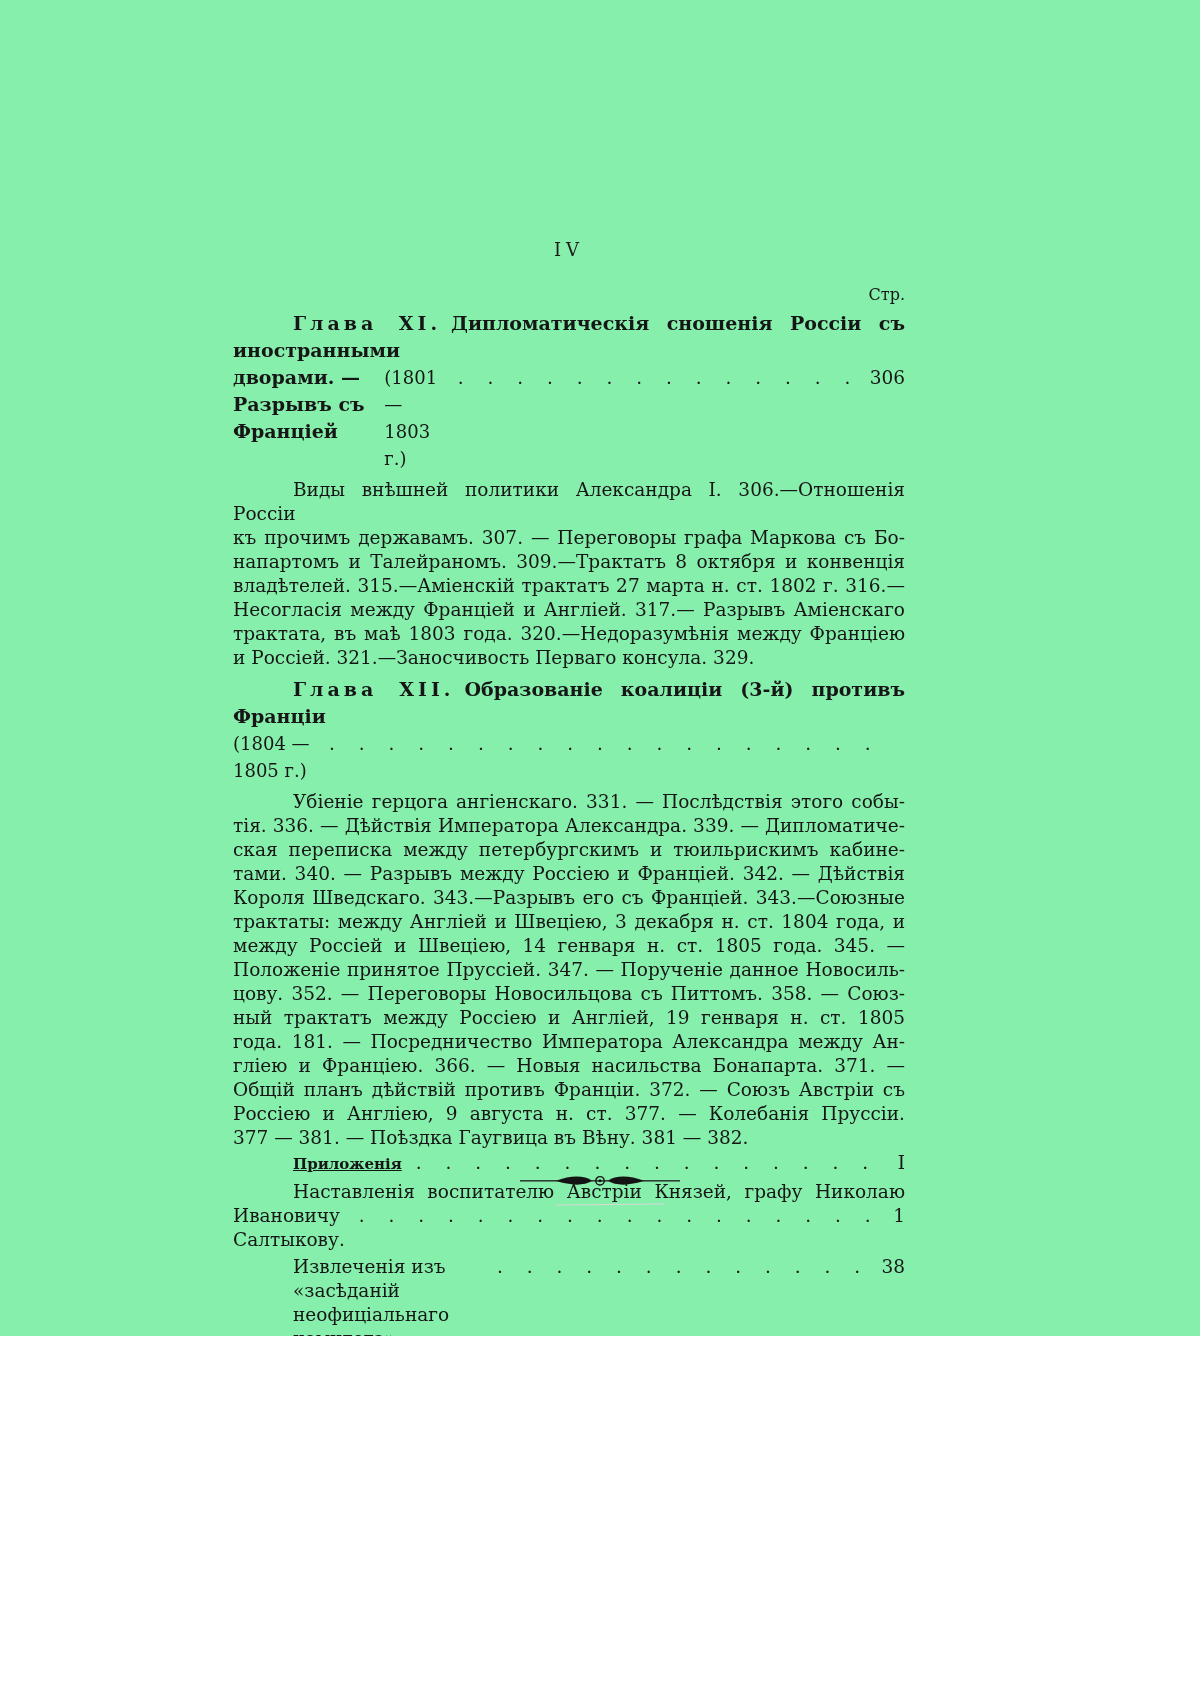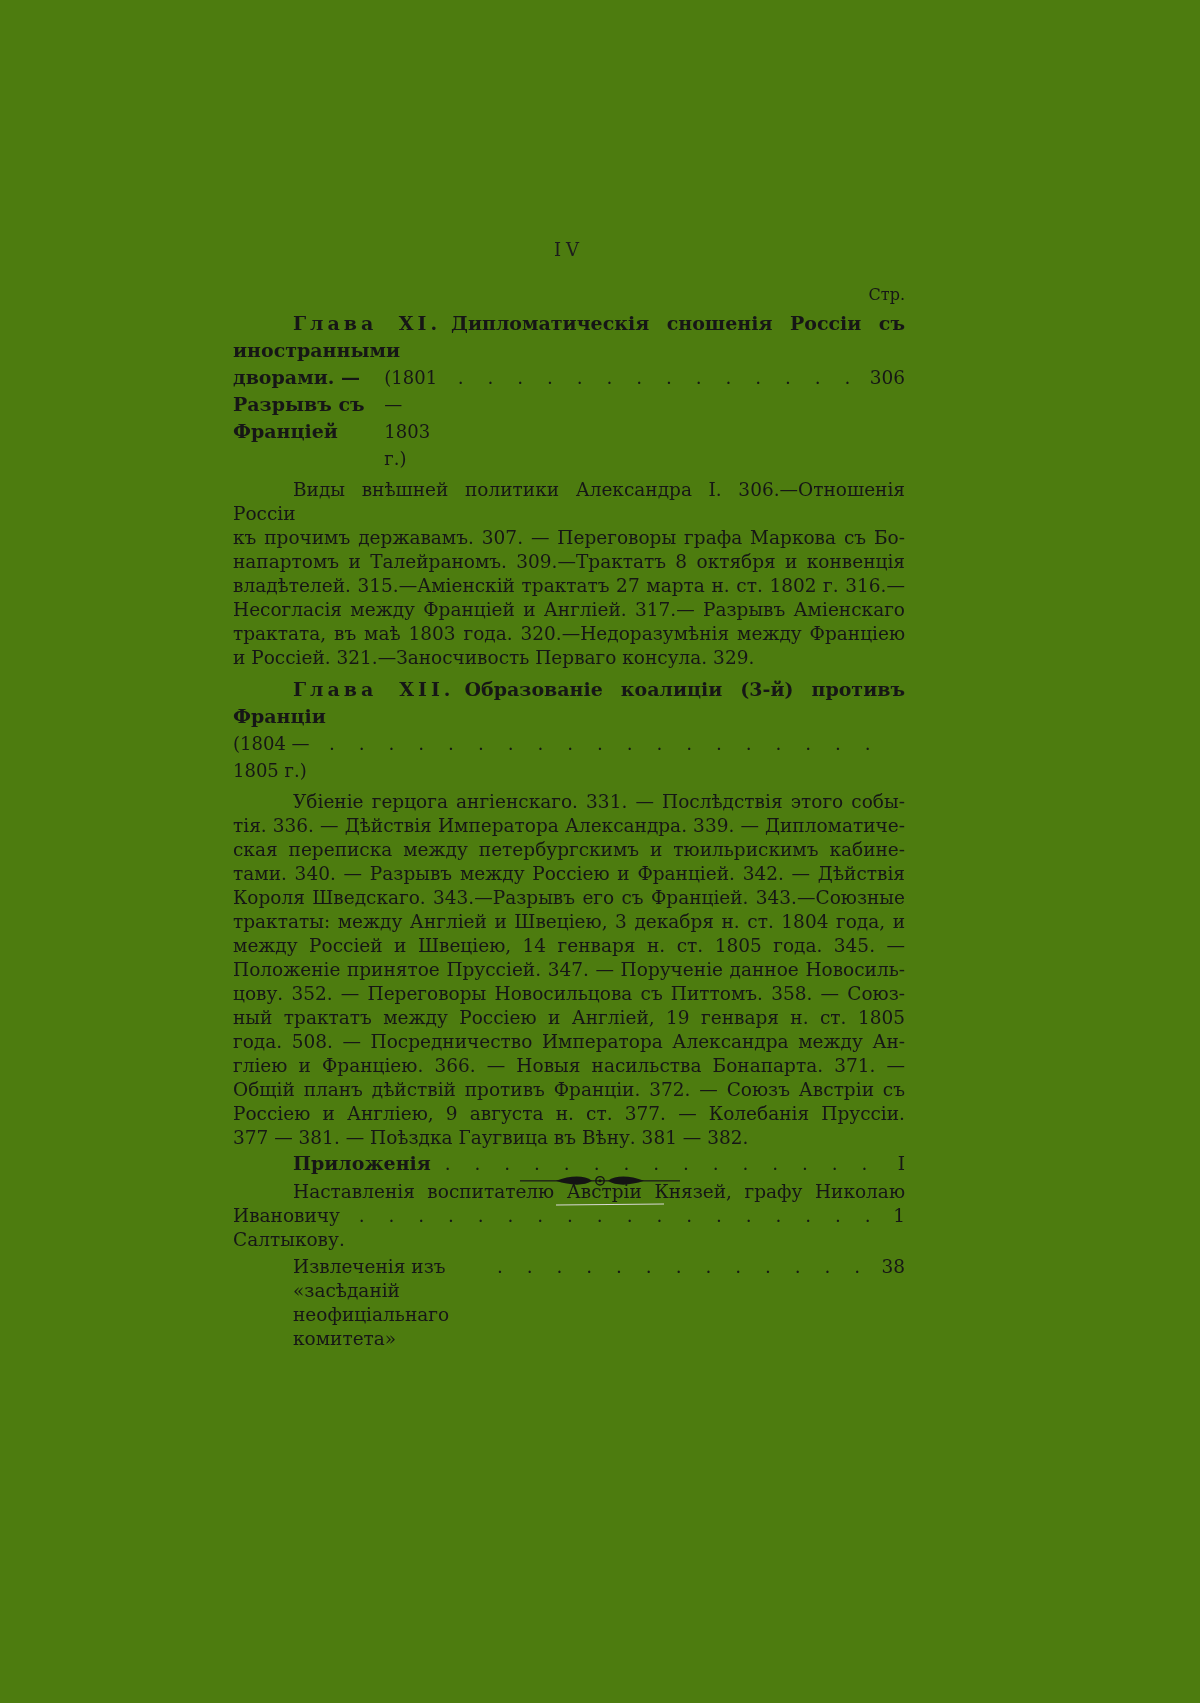--- a/index.html
+++ b/index.html
@@ -3,22 +3,22 @@
 <meta charset="utf-8">
 <style>
   html, body {
     margin: 0;
     padding: 0;
     background: #ffffff;
   }
   .sheet {
     position: relative;
     width: 1200px;
-    height: 1703px;
-    background: #4d7c0f;
+    height: 1336px;
+    background: #86efac;
     font-family: "DejaVu Serif", "Liberation Serif", serif;
     color: #161616;
     overflow: hidden;
   }
   .content {
     position: absolute;
     left: 233px;
     top: 240px;
     width: 672px;
   }
@@ -83,22 +83,23 @@
     min-width: 10px;
     text-align: right;
   }
   .summary { margin-top: 6px; }
   .ch12 .summary { line-height: 23.5px; }
   .ch11 { margin-top: 6px; }
   .ch12 { margin-top: 6px; }
   .appendix { margin-top: 2px; }
   .app-title-row .ap-title {
     font-weight: 700;
-    font-size: 19px;
+    font-size: 15px;
     line-height: 23.5px;
+    text-decoration: underline;
   }
   .app-item { margin-top: 3px; }
   .tailpiece {
     position: absolute;
     left: 520px;
     top: 1172px;
     width: 160px;
     height: 18px;
   }
   .scan-artifact-line {
@@ -155,21 +156,21 @@
         <div class="line just indent">Убіеніе герцога ангіенскаго. 331. — Послѣдствія этого собы-</div>
         <div class="line just">тія. 336. — Дѣйствія Императора Александра. 339. — Дипломатиче-</div>
         <div class="line just">ская переписка между петербургскимъ и тюильрискимъ кабине-</div>
         <div class="line just">тами. 340. — Разрывъ между Россіею и Франціей. 342. — Дѣйствія</div>
         <div class="line just">Короля Шведскаго. 343.—Разрывъ его съ Франціей. 343.—Союзные</div>
         <div class="line just">трактаты: между Англіей и Швеціею, 3 декабря н. ст. 1804 года, и</div>
         <div class="line just">между Россіей и Швеціею, 14 генваря н. ст. 1805 года. 345. —</div>
         <div class="line just">Положеніе принятое Пруссіей. 347. — Порученіе данное Новосиль-</div>
         <div class="line just">цову. 352. — Переговоры Новосильцова съ Питтомъ. 358. — Союз-</div>
         <div class="line just">ный трактатъ между Россіею и Англіей, 19 генваря н. ст. 1805</div>
-        <div class="line just">года. 508. — Посредничество Императора Александра между Ан-</div>
+        <div class="line just">года. 181. — Посредничество Императора Александра между Ан-</div>
         <div class="line just">гліею и Франціею. 366. — Новыя насильства Бонапарта. 371. —</div>
         <div class="line just">Общій планъ дѣйствій противъ Франціи. 372. — Союзъ Австріи съ</div>
         <div class="line just">Россіею и Англіею, 9 августа н. ст. 377. — Колебанія Пруссіи.</div>
         <div class="line lastline">377 — 381. — Поѣздка Гаугвица въ Вѣну. 381 — 382.</div>
       </div>
     </div>
 
     <div class="appendix">
       <div class="row app-title-row">
         <span class="ap-title indentpad" style="padding-left:60px;">Приложенія</span>

